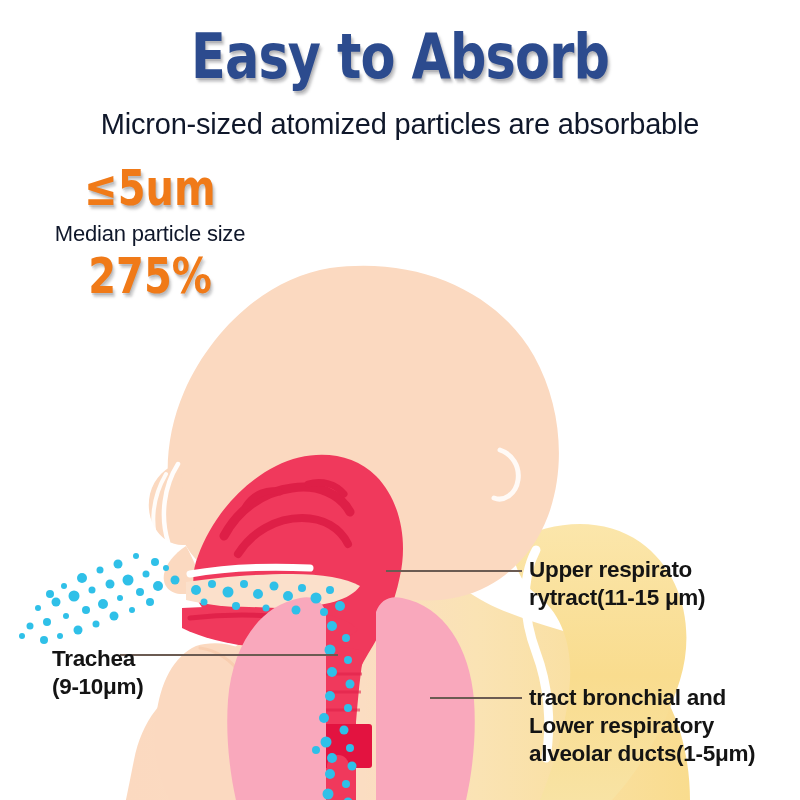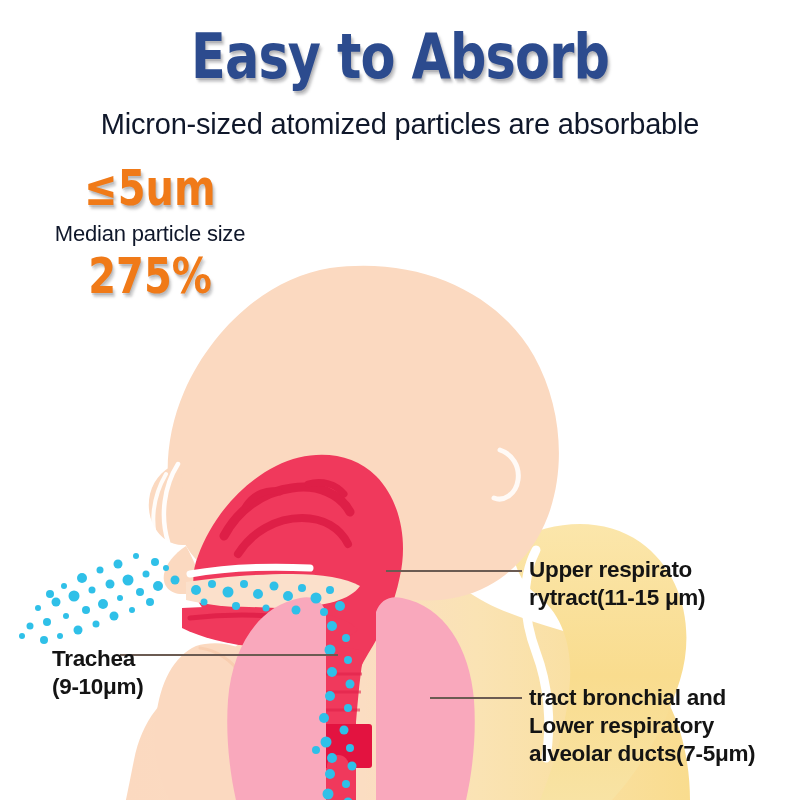--- a/index.html
+++ b/index.html
@@ -450,16 +450,16 @@
   </div>
 
   <div class="callout" id="callout-trachea">
     <div>Trachea</div>
     <div>(9-10μm)</div>
   </div>
 
   <div class="callout" id="callout-lower">
     <div>tract bronchial and</div>
     <div>Lower respiratory</div>
-    <div>alveolar ducts(7-5μm)</div>
+    <div>alveolar ducts(1-5μm)</div>
   </div>
 
 </div>
 
 </body></html>

